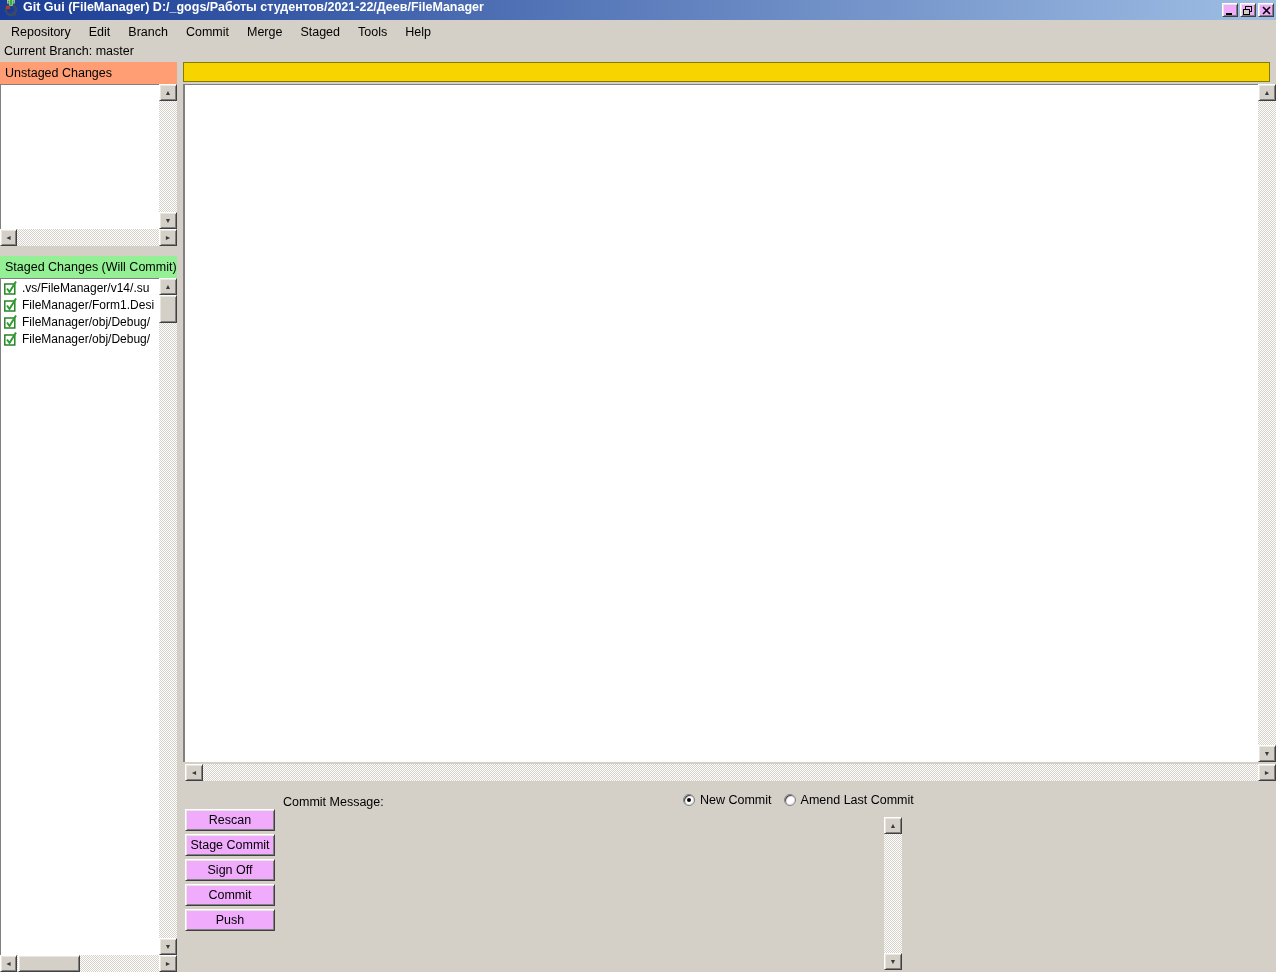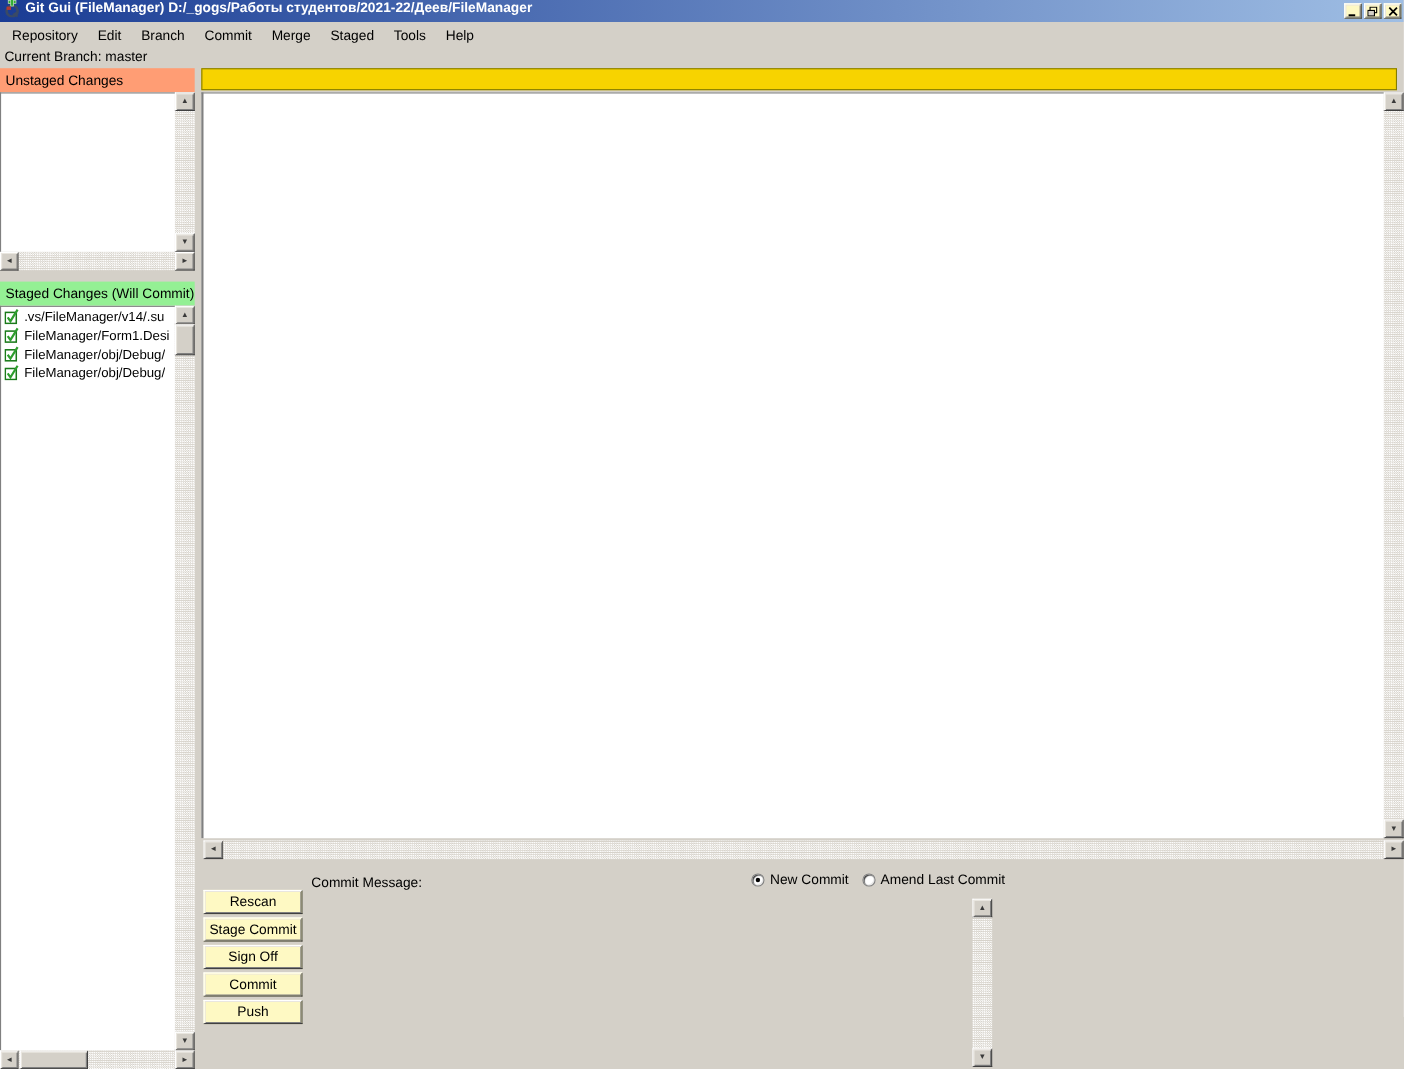--- a/index.html
+++ b/index.html
@@ -1,21 +1,21 @@
 <!DOCTYPE html>
 <html><head>
 <meta charset="utf-8">
 <style>
   * { margin:0; padding:0; box-sizing:border-box; }
   html,body { width:1276px; height:972px; overflow:hidden; }
   body { font-family:"Liberation Sans", sans-serif; font-size:12.5px; color:#000; background:#d4d0c8; }
   #window { position:absolute; left:0; top:0; width:1276px; height:972px; background:#d4d0c8; }
 
   
-  .raised { background:#fef9c3; border:1px solid; border-color:#ffffff #404040 #404040 #ffffff;
+  .raised { background:#f0abfc; border:1px solid; border-color:#ffffff #404040 #404040 #ffffff;
             box-shadow: inset 1px 1px 0 #e9e6df, inset -1px -1px 0 #808080; }
   .track  { background: repeating-conic-gradient(#ffffff 0% 25%, #d6d2ca 0% 50%) 0 0 / 2px 2px; }
   .sbb    { position:absolute; display:flex; align-items:center; justify-content:center;
             font-size:7px; line-height:1; color:#3a3a3a; background:#d4d0c8;
             border:1px solid; border-color:#ffffff #404040 #404040 #ffffff;
             box-shadow: inset 1px 1px 0 #e9e6df, inset -1px -1px 0 #808080; }
   .thumb  { position:absolute; background:#d4d0c8; border:1px solid; border-color:#ffffff #404040 #404040 #ffffff;
             box-shadow: inset 1px 1px 0 #e9e6df, inset -1px -1px 0 #808080; }
 
   

